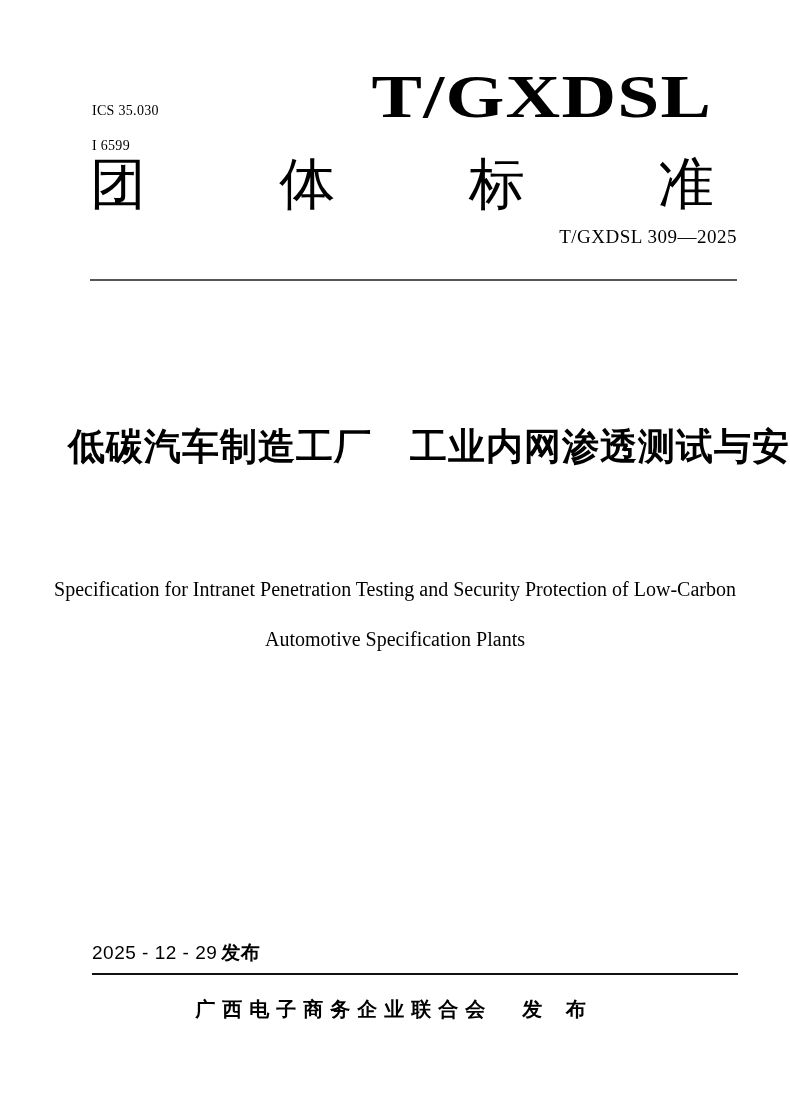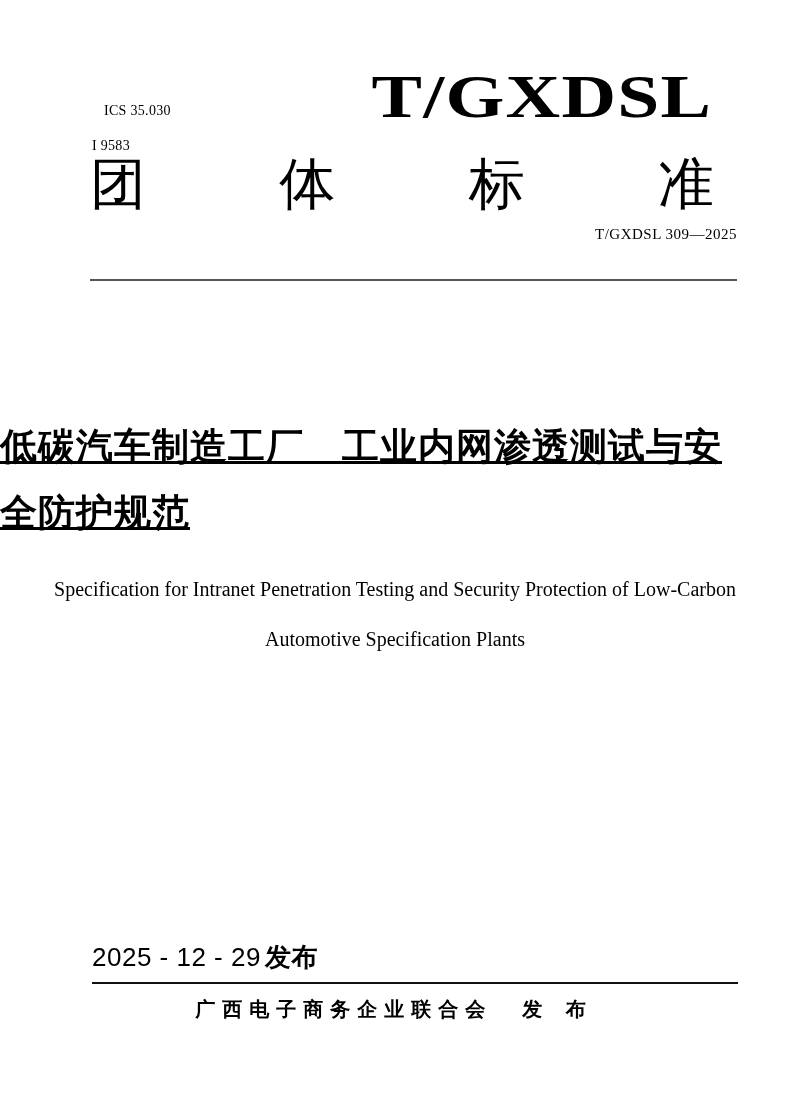--- a/index.html
+++ b/index.html
@@ -13,21 +13,20 @@
     color: #000000;
     overflow: hidden;
     font-family: "Liberation Sans", sans-serif;
   }
   .ics-code {
     position: absolute;
     left: 92px; top: 103px;
     font-family: "Liberation Serif", serif;
     font-size: 14px;
     letter-spacing: 0.3px;
-    margin-left: 12px;
   }
   .class-code {
     position: absolute;
     left: 92px; top: 138px;
     font-family: "Liberation Serif", serif;
     font-size: 14px;
     letter-spacing: 0.3px;
   }
   .logo-text {
     position: absolute;
@@ -48,62 +47,61 @@
     display: flex;
     justify-content: space-between;
     font-size: 56px;
     line-height: 1.15;
     font-weight: 500;
   }
   .standard-number {
     position: absolute;
     right: 53px; top: 226px;
     font-family: "Liberation Serif", serif;
-    font-size: 15px;
+    font-size: 19px;
     letter-spacing: 0.5px;
     white-space: nowrap;
     margin-left: 6px;
   }
   .header-rule {
     position: absolute;
     left: 90px; top: 279px;
     width: 647px;
     height: 2px;
     background: #565656;
   }
   .doc-title-zh {
     position: absolute;
     left: 0; top: 414px;
     width: 100%;
-    text-align: left;
+    text-align: right;
     font-size: 37px;
     font-weight: bold;
     line-height: 66px;
     letter-spacing: 1px;
-    text-decoration: underline;
   }
   .doc-title-en {
     position: absolute;
     left: 0; top: 564px;
     width: 100%;
     text-align: center;
     font-family: "Liberation Serif", serif;
     font-size: 20px;
     line-height: 50px;
   }
   .date-row {
     position: absolute;
     left: 92px; top: 940px;
     width: 646px;
     display: flex;
     justify-content: space-between;
     align-items: baseline;
     padding-bottom: 7px;
     border-bottom: 2px solid #111111;
-    font-size: 26px;
+    font-size: 19px;
     font-weight: 500;
     letter-spacing: 0.5px;
     white-space: nowrap;
   }
   .date-item .date-label { margin-left: 4px; font-weight: bold; }
   .publisher-row {
     position: absolute;
     left: 0; top: 996px;
     width: 100%;
     text-align: center;
@@ -114,38 +112,37 @@
   .publisher-name { letter-spacing: 7px; }
   .publish-label { margin-left: 30px; letter-spacing: 9px; }
 </style>
 </head>
 <body>
 
 <div class="page">
 
   <div class="ics-code">ICS 35.030</div>
 
-  <div class="class-code">I 9583</div>
+  <div class="class-code">I 6599</div>
 
   <div class="logo-text">T/GXDSL</div>
 
   <div class="standard-type-row">
     <span>团</span>
     <span>体</span>
     <span>标</span>
     <span>准</span>
   </div>
 
   <div class="standard-number">T/GXDSL 309—2025</div>
 
   <div class="header-rule"></div>
 
   <div class="doc-title-zh">
     <div>低碳汽车制造工厂　工业内网渗透测试与安</div>
-    <div>全防护规范</div>
   </div>
 
   <div class="doc-title-en">
     <div>Specification for Intranet Penetration Testing and Security Protection of Low-Carbon</div>
     <div>Automotive Specification Plants</div>
   </div>
 
   <div class="date-row">
     <div class="date-item">
       <span>2025 - 12 - 29</span><span class="date-label">发布</span>

